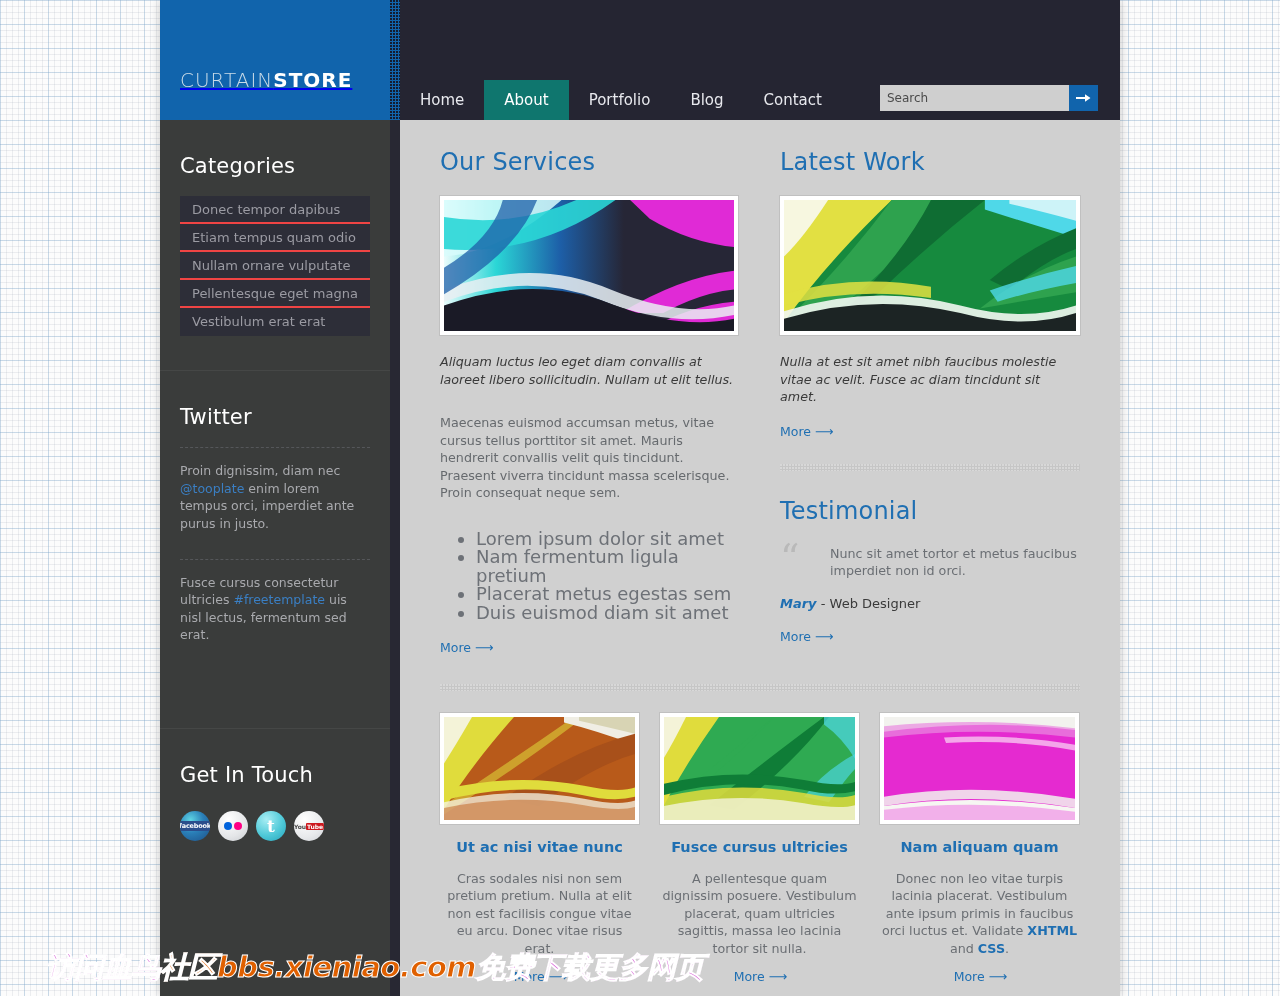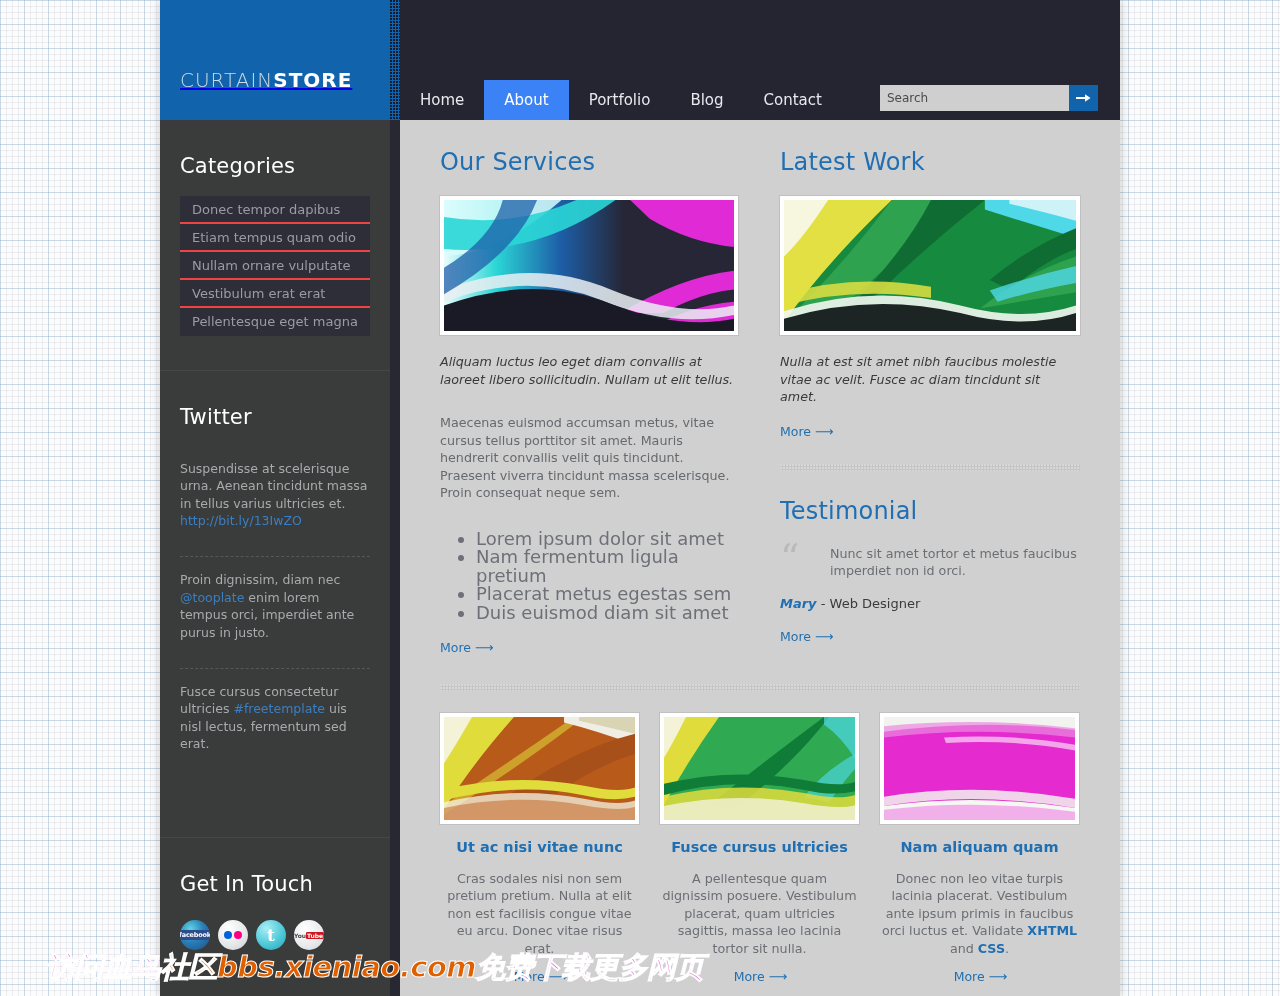--- a/index.html
+++ b/index.html
@@ -70,21 +70,21 @@
   .nav a {
     display: block;
     padding: 0 20px;
     height: 40px;
     line-height: 40px;
     color: #e8e9ee;
     font-size: 15px;
     text-decoration: none;
     white-space: nowrap;
   }
-  .nav li.active a { background: #3b82f6; color: #fff; }
+  .nav li.active a { background: #0f766e; color: #fff; }
 
   
   .search-wrap {
     position: absolute;
     right: 22px; top: 85px;
     width: 218px; height: 32px;
     display: flex;
   }
   .search-input {
     flex: 1;
@@ -370,35 +370,34 @@
         <li>
             <a href="#">Donec tempor dapibus</a>
           </li>
         <li>
             <a href="#">Etiam tempus quam odio</a>
           </li>
         <li>
             <a href="#">Nullam ornare vulputate</a>
           </li>
         <li>
+            <a href="#">Pellentesque eget magna</a>
+          </li>
+        <li>
             <a href="#">Vestibulum erat erat</a>
-          </li>
-        <li>
-            <a href="#">Pellentesque eget magna</a>
           </li>
       </ul>
       <div style="height:34px"></div>
     </div>
 
     <div class="sb-sep"></div>
 
     <div class="sb-block">
       <h2 class="sb-title">Twitter</h2>
 
-      <p class="tweet"><span>Suspendisse at scelerisque urna. Aenean tincidunt massa in tellus varius ultricies et. </span><a href="#">http://bit.ly/13IwZO</a></p>
       <div class="tweet-sep"></div>
 
       <p class="tweet"><span>Proin dignissim, diam nec </span><a href="#">@tooplate</a><span> enim lorem tempus orci, imperdiet ante purus in justo.</span></p>
       <div class="tweet-sep"></div>
 
       <p class="tweet"><span>Fusce cursus consectetur ultricies </span><a href="#">#freetemplate</a><span> uis nisl lectus, fermentum sed erat.</span></p>
       <div style="height:58px"></div>
     </div>
 
     <div class="sb-sep"></div>

